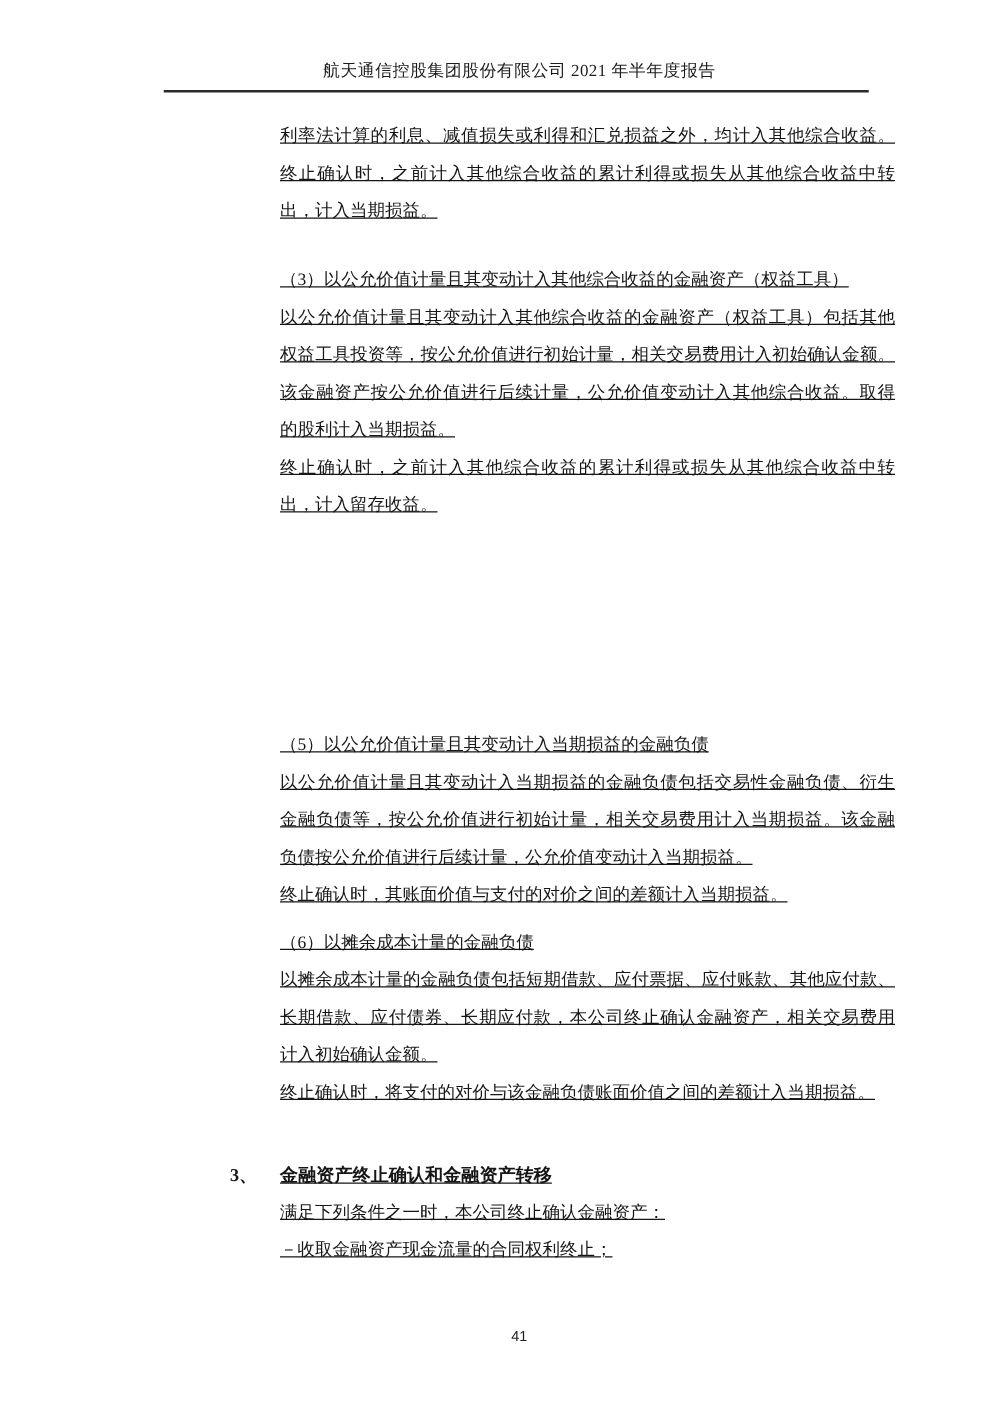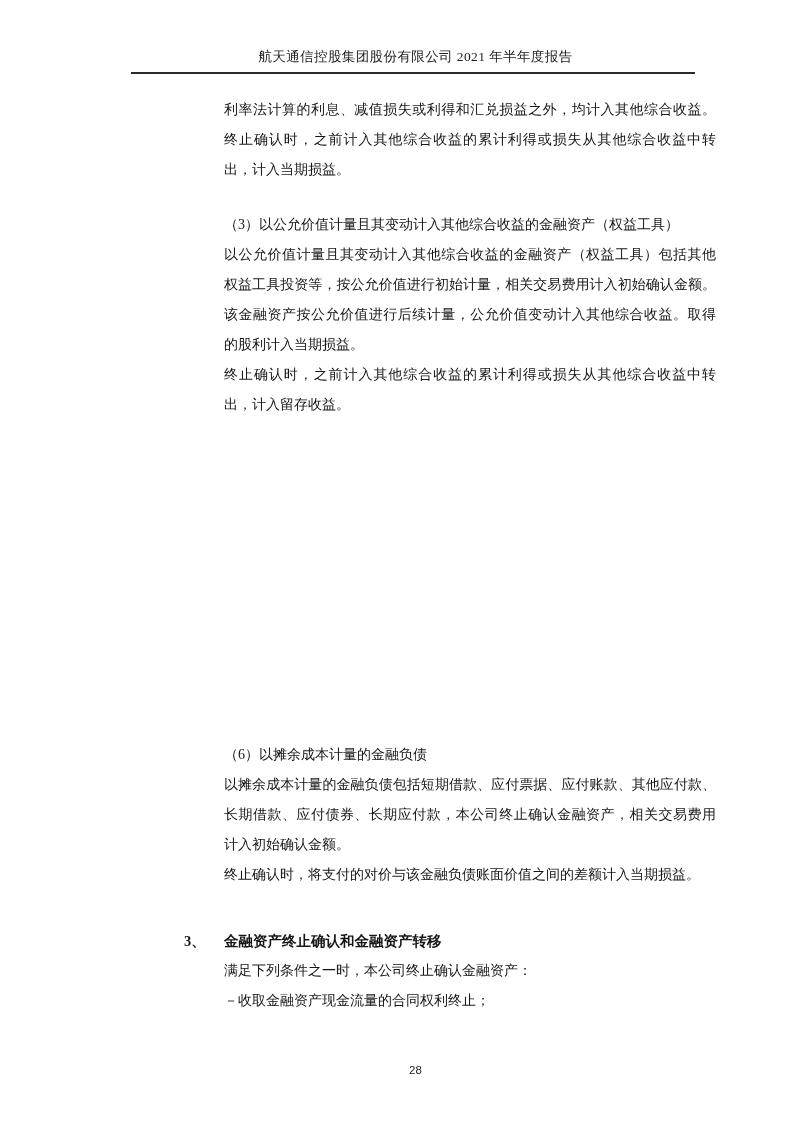--- a/index.html
+++ b/index.html
@@ -31,20 +31,21 @@
     height: 2px;
     background: #2b2b2b;
   }
   .blk {
     position: absolute;
     left: 205px;
     width: 492px;
     font-size: 14px;
     line-height: 30px;
     text-align: left;
+    text-decoration: underline;
   }
   .ln { min-height: 30px; }
   .ln.full {
     text-align: justify;
     text-align-last: justify;
   }
   .subhead { font-weight: 400; }
   .item-head {
     position: relative;
     font-weight: 700;
@@ -86,35 +87,42 @@
     <div class="ln subhead">（3）以公允价值计量且其变动计入其他综合收益的金融资产（权益工具）</div>
     <div class="ln full">以公允价值计量且其变动计入其他综合收益的金融资产（权益工具）包括其他</div>
     <div class="ln full">权益工具投资等，按公允价值进行初始计量，相关交易费用计入初始确认金额。</div>
     <div class="ln full">该金融资产按公允价值进行后续计量，公允价值变动计入其他综合收益。取得</div>
     <div class="ln">的股利计入当期损益。</div>
     <div class="ln full">终止确认时，之前计入其他综合收益的累计利得或损失从其他综合收益中转</div>
     <div class="ln">出，计入留存收益。</div>
   </div>
 
 
+  <div class="blk" style="top:582px">
+    <div class="ln subhead">（5）以公允价值计量且其变动计入当期损益的金融负债</div>
+    <div class="ln full">以公允价值计量且其变动计入当期损益的金融负债包括交易性金融负债、衍生</div>
+    <div class="ln full">金融负债等，按公允价值进行初始计量，相关交易费用计入当期损益。该金融</div>
+    <div class="ln">负债按公允价值进行后续计量，公允价值变动计入当期损益。</div>
+    <div class="ln">终止确认时，其账面价值与支付的对价之间的差额计入当期损益。</div>
+  </div>
 
   <div class="blk" style="top:740px">
     <div class="ln subhead">（6）以摊余成本计量的金融负债</div>
     <div class="ln full">以摊余成本计量的金融负债包括短期借款、应付票据、应付账款、其他应付款、</div>
     <div class="ln full">长期借款、应付债券、长期应付款，本公司终止确认金融资产，相关交易费用</div>
     <div class="ln">计入初始确认金额。</div>
     <div class="ln">终止确认时，将支付的对价与该金融负债账面价值之间的差额计入当期损益。</div>
   </div>
 
   <div class="blk" style="top:926px">
     <div class="item-head">
       <span class="item-num">3、</span>
       <span>金融资产终止确认和金融资产转移</span>
     </div>
     <div class="ln">满足下列条件之一时，本公司终止确认金融资产：</div>
     <div class="ln">－收取金融资产现金流量的合同权利终止；</div>
   </div>
 
   <div class="footer">
-    <span>28</span>
+    <span>41</span>
   </div>
 
 </div>
 
 </body></html>

